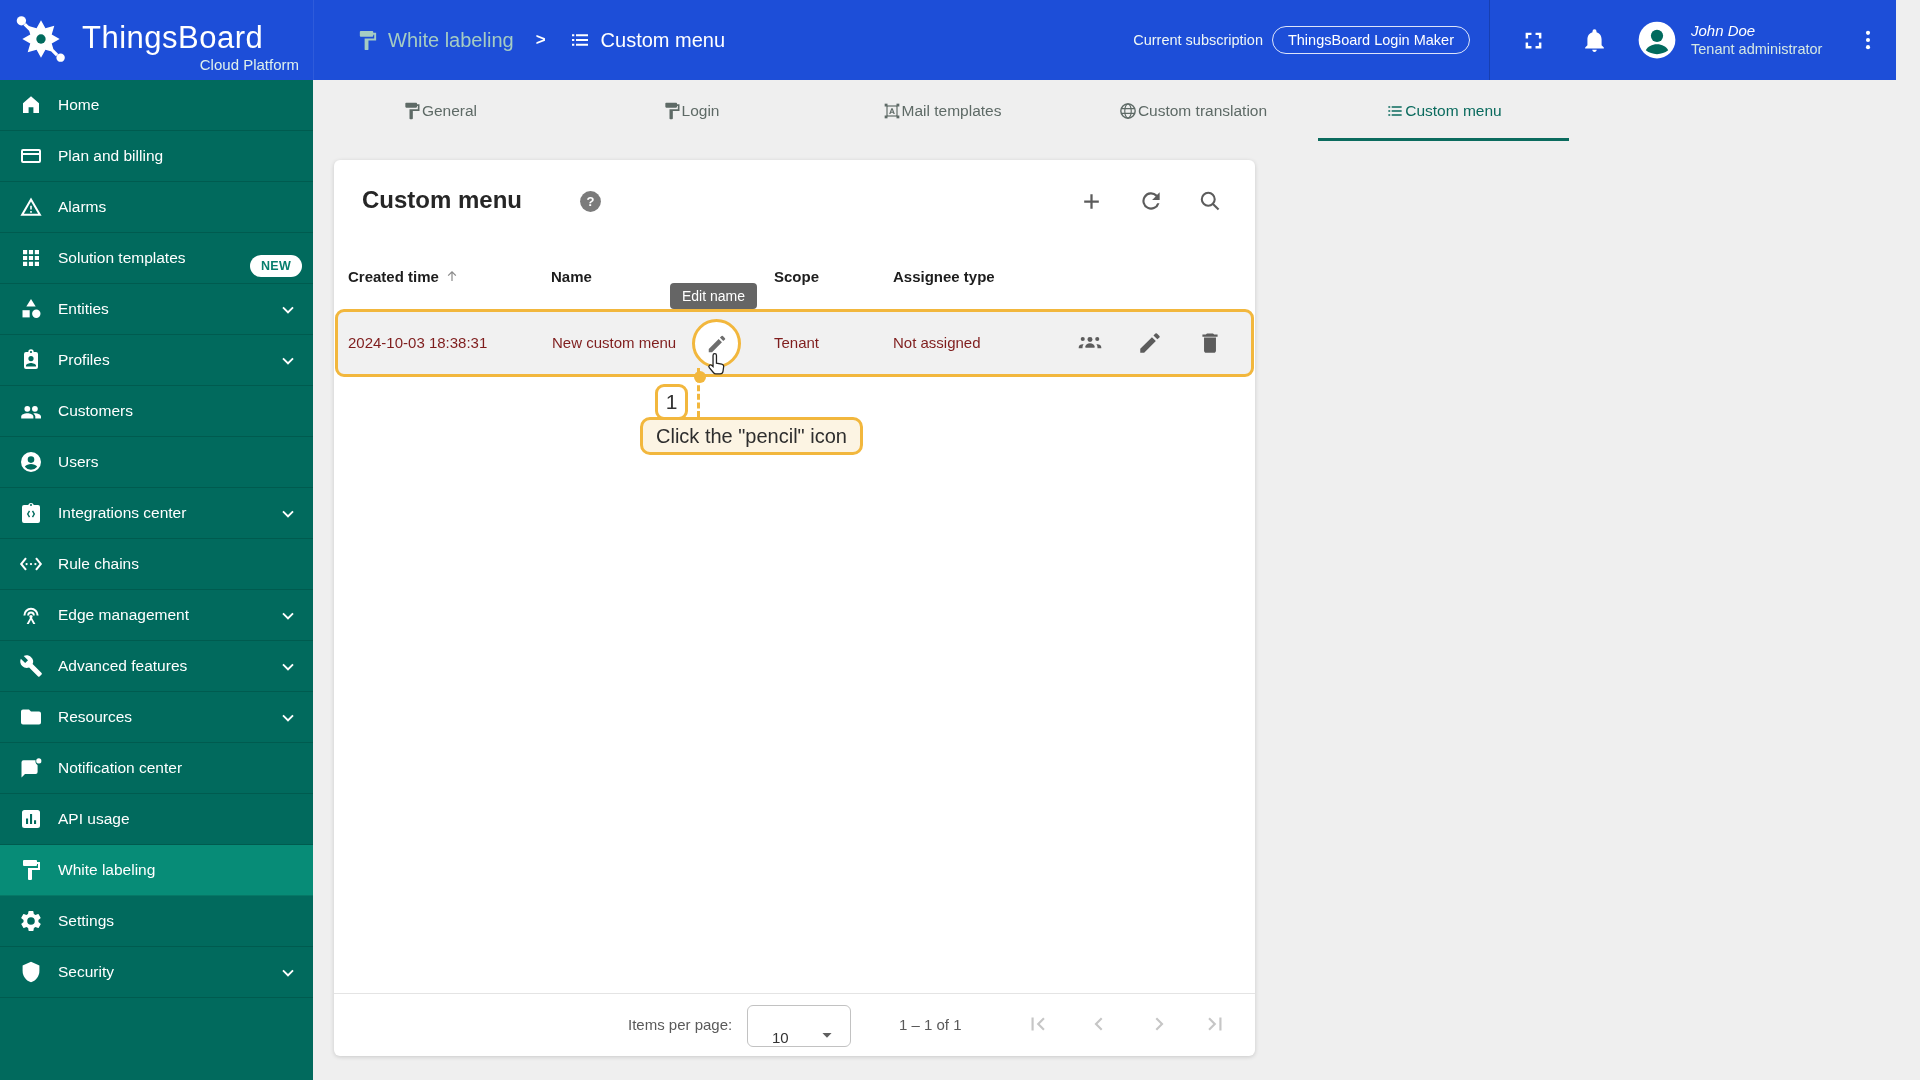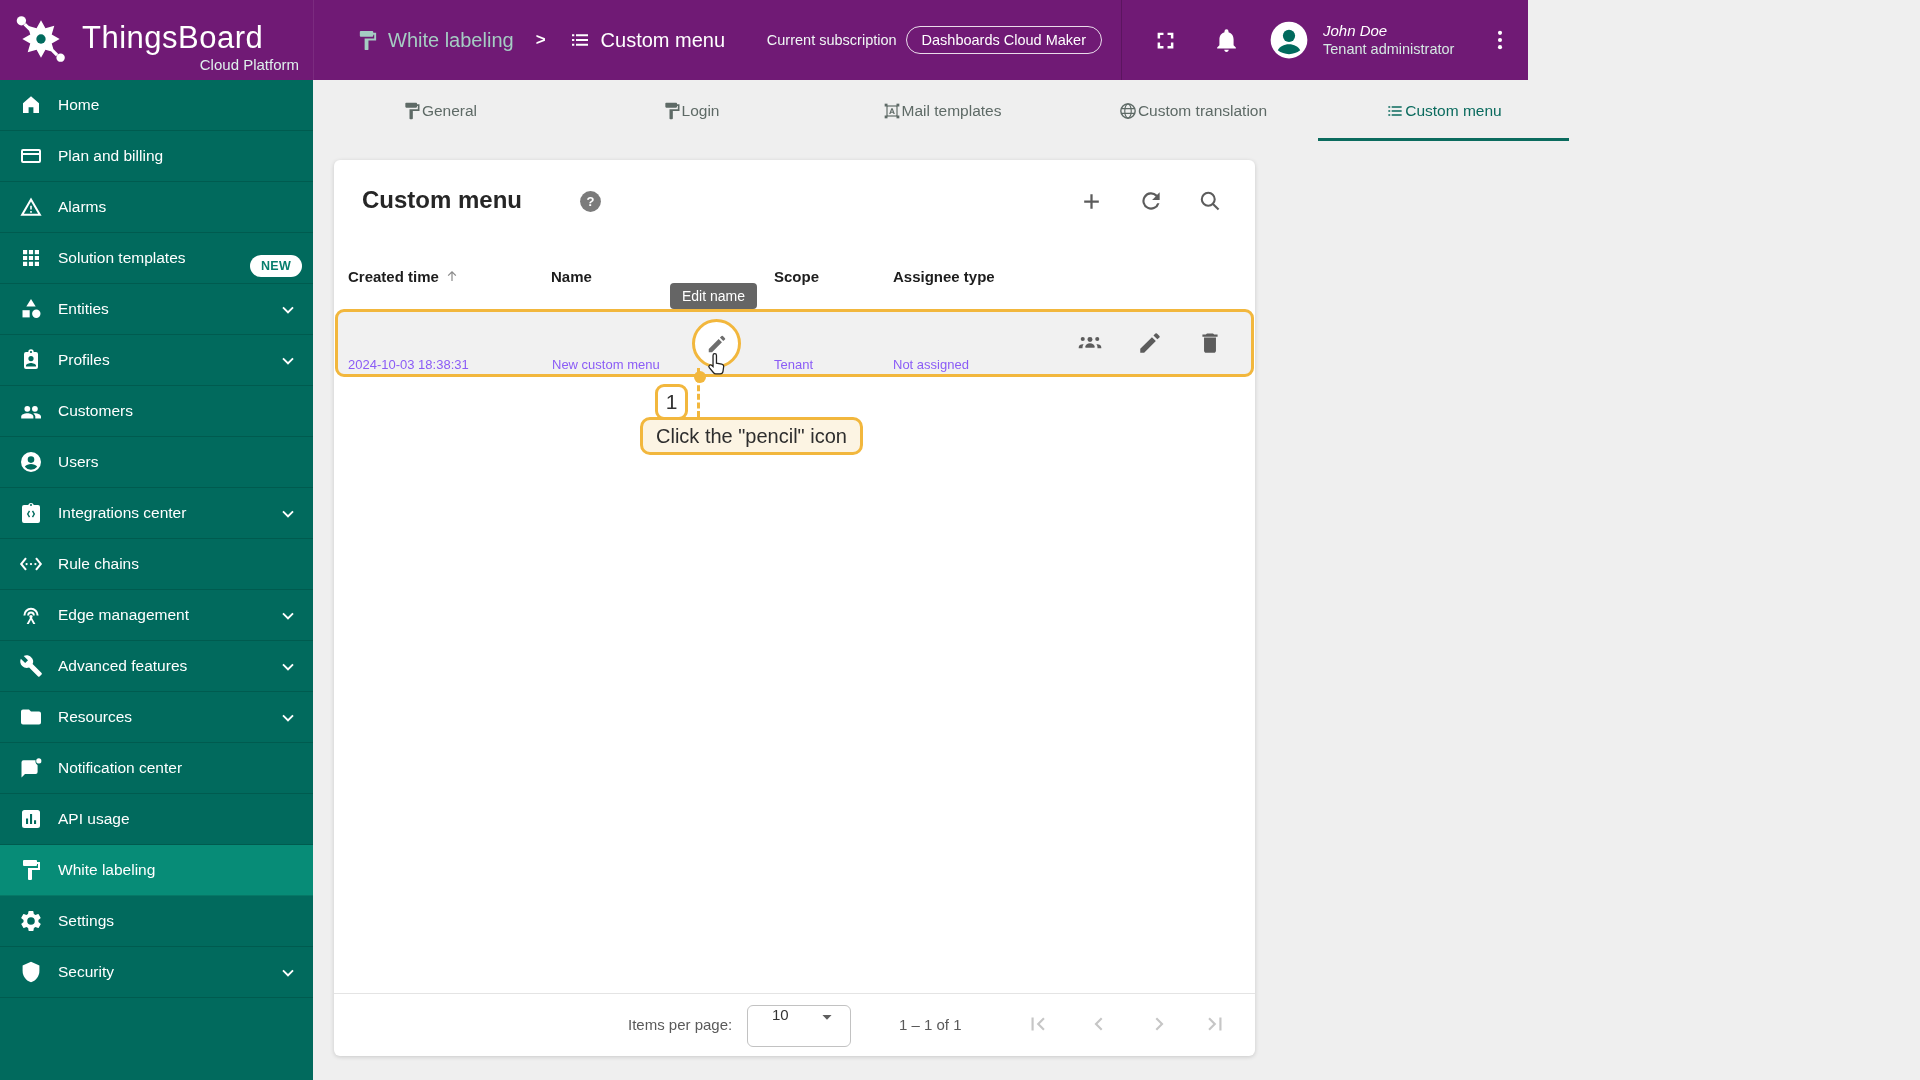--- a/index.html
+++ b/index.html
@@ -1,20 +1,20 @@
 <!DOCTYPE html>
 <html><head>
 <meta charset="utf-8">
 <style>
   html,body{margin:0;padding:0;}
   body{width:1920px;height:1080px;font-family:"Liberation Sans","DejaVu Sans",sans-serif;background:#EFEFEF;overflow:hidden;}
   #app{position:relative;width:1920px;height:1080px;}
 
   
-  .topbar{position:absolute;left:0;top:0;width:1528px;height:80px;background:#701a75;color:#fff;z-index:5;}
+  .topbar{position:absolute;left:0;top:0;width:1896px;height:80px;background:#1d4ed8;color:#fff;z-index:5;}
   .logo{position:absolute;left:0;top:0;width:313px;height:80px;border-right:1px solid rgba(255,255,255,.08);cursor:pointer;}
   .logo .bug{position:absolute;left:13px;top:11px;display:flex;}
   .brand-name{position:absolute;left:82px;top:20px;font-size:31px;font-weight:500;letter-spacing:.5px;}
   .brand-sub{position:absolute;left:0;top:56px;width:299px;text-align:right;font-size:15px;color:#DFF0EC;}
   .crumbs{position:absolute;left:356px;top:0;height:80px;display:flex;align-items:center;font-size:20px;}
   .crumb{display:flex;align-items:center;gap:9px;}
   .crumb.muted{color:#A5CCC3;cursor:pointer;}
   .crumb.current{color:#FFFFFF;}
   .crumb-sep{margin:0 22px;font-weight:700;font-size:17px;color:#fff;}
   .head-right{position:absolute;right:0;top:0;height:80px;display:flex;align-items:center;}
@@ -53,35 +53,35 @@
   .help{position:absolute;left:244px;top:29px;display:flex;cursor:pointer;}
   .tool{position:absolute;top:28px;display:flex;color:#5C5C5C;cursor:pointer;}
   .tool.add{left:744px;}
   .tool.refresh{left:804px;}
   .tool.search{left:863px;}
   .thead{position:absolute;left:0;top:98px;height:36px;width:100%;}
   .th{position:absolute;display:flex;align-items:center;gap:5px;height:36px;font-weight:600;font-size:15px;color:#1D1D1D;}
   .sortic{display:flex;color:#8a8a8a;}
 
   .trow{position:absolute;left:1px;top:149px;width:919px;height:68px;box-sizing:border-box;background:#F1F1F1;border:3px solid #F2B73D;border-radius:9px;z-index:1;cursor:pointer;}
-  .cell{position:absolute;line-height:62px;font-size:13px;color:#8b5cf6;white-space:nowrap;margin-top:22px;}
+  .cell{position:absolute;line-height:62px;font-size:15px;color:#7f1d1d;white-space:nowrap;}
   .row-action{position:absolute;top:18px;color:#5C5C5C;display:flex;cursor:pointer;}
 
   .pencil-target{position:absolute;left:358px;top:159px;width:49px;height:49px;box-sizing:border-box;border-radius:50%;background:#fff;border:3px solid #F2B73D;display:flex;align-items:center;justify-content:center;color:#6e6e6e;z-index:3;cursor:pointer;}
   .tooltip{position:absolute;left:336px;top:123px;background:#656565;color:#fff;font-size:14px;font-weight:500;padding:5px 12px;border-radius:4px;z-index:4;white-space:nowrap;}
 
   .dash-line{position:absolute;left:363px;top:208px;height:49px;width:0;border-left:3px dashed #F2B73D;z-index:2;}
   .dot{position:absolute;left:360px;top:211px;width:12px;height:12px;border-radius:50%;background:#F2B73D;z-index:3;}
   .step-badge{position:absolute;left:321px;top:224px;width:33px;height:36px;box-sizing:border-box;border:3px solid #F2B73D;border-radius:9px;background:#fff;color:#333;font-size:21px;font-weight:500;display:flex;align-items:center;justify-content:center;z-index:3;}
   .instruction{position:absolute;left:306px;top:257px;height:38px;box-sizing:border-box;border:3px solid #F2B73D;border-radius:10px;background:#FCF4E3;color:#2E2E2E;font-size:20px;line-height:32px;padding:0 13px;white-space:nowrap;z-index:3;}
   .cursor{position:absolute;left:370px;top:192px;z-index:6;}
 
   .pag-divider{position:absolute;left:0;top:833px;width:100%;height:1px;background:#E4E4E4;}
   .pp-label{position:absolute;left:294px;top:844px;line-height:42px;font-size:15px;color:#5A5A5A;}
-  .pp-select{position:absolute;left:413px;top:845px;width:104px;height:42px;box-sizing:border-box;border:1px solid #C2C2C2;border-radius:6px;display:flex;align-items:flex-start;justify-content:space-between;padding:0 12px 0 24px;cursor:pointer;}
+  .pp-select{position:absolute;left:413px;top:845px;width:104px;height:42px;box-sizing:border-box;border:1px solid #C2C2C2;border-radius:6px;display:flex;align-items:flex-end;justify-content:space-between;padding:0 12px 0 24px;cursor:pointer;}
   .pp-select .val{font-size:15px;color:#333;}
   .pp-select .caret{display:flex;color:#5f5f5f;}
   .pp-range{position:absolute;left:565px;top:844px;line-height:42px;font-size:15px;color:#5A5A5A;}
   .pg-btn{position:absolute;top:851px;display:flex;color:#C6C6C6;cursor:pointer;}
   .pg-first{left:691px;} .pg-prev{left:752px;} .pg-next{left:812px;} .pg-last{left:868px;}
 </style>
 </head>
 <body>
 
 <div id="app">
@@ -118,21 +118,21 @@
             <svg width="24" height="24" viewBox="0 0 24 24" fill="currentColor">
               <path d="M4 6.2h2.3v2H4zm4 0h12v2H8zM4 11h2.3v2H4zm4 0h12v2H8zM4 15.8h2.3v2H4zm4 0h12v2H8z"></path>
             </svg>
           </span>
         <span>Custom menu</span>
       </span>
     </nav>
 
     <div class="head-right">
       <span class="sub-label">Current subscription</span>
-      <span class="sub-pill">Dashboards Cloud Maker</span>
+      <span class="sub-pill">ThingsBoard Login Maker</span>
       <span class="vdiv"></span>
       <span class="hbtn fullscreen">
           <span style="display: flex;">
             <svg width="27" height="27" viewBox="0 0 24 24" fill="currentColor">
               <path d="M5 5h5.2v2.2H7.2v3H5zM13.8 5H19v5.2h-2.2V7.2h-3zM5 13.8h2.2v3h3V19H5zM16.8 13.8H19V19h-5.2v-2.2h3z"></path>
             </svg>
           </span>
         </span>
       <span class="hbtn bell">
           <span style="display: flex;">

